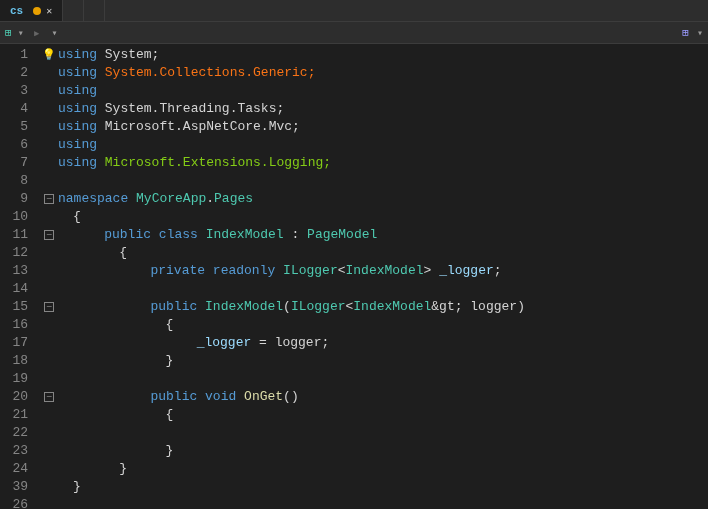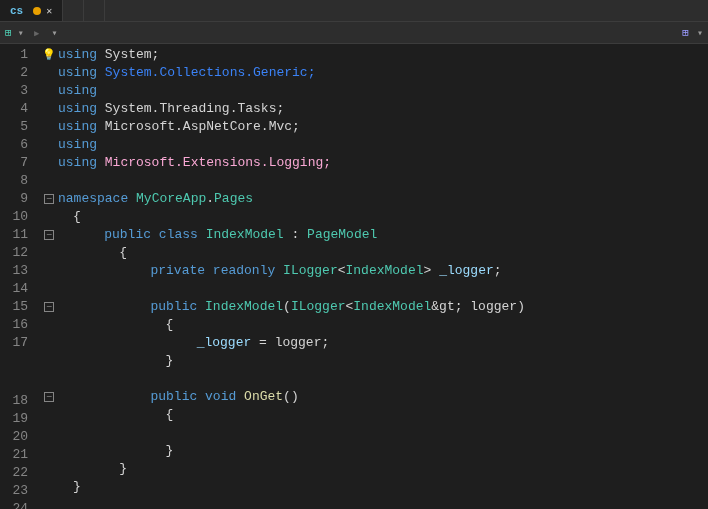--- a/index.html
+++ b/index.html
@@ -181,38 +181,38 @@
       <div style="line-height: 18px; height: 18px;">8</div>
       <div style="line-height: 18px; height: 18px;">9</div>
       <div style="line-height: 18px; height: 18px;">10</div>
       <div style="line-height: 18px; height: 18px;">11</div>
       <div style="line-height: 18px; height: 18px;">12</div>
       <div style="line-height: 18px; height: 18px;">13</div>
       <div style="line-height: 18px; height: 18px;">14</div>
       <div style="line-height: 18px; height: 18px;">15</div>
       <div style="line-height: 18px; height: 18px;">16</div>
       <div style="line-height: 18px; height: 18px;">17</div>
-      <div style="line-height: 18px; height: 18px; margin-top: 40px;">18</div>
+      <div style="line-height: 18px; height: 18px;">18</div>
       <div style="line-height: 18px; height: 18px;">19</div>
       <div style="line-height: 18px; height: 18px;">20</div>
       <div style="line-height: 18px; height: 18px;">21</div>
       <div style="line-height: 18px; height: 18px;">22</div>
       <div style="line-height: 18px; height: 18px;">23</div>
       <div style="line-height: 18px; height: 18px;">24</div>
       <div style="line-height: 18px; height: 18px;">39</div>
       <div style="line-height: 18px; height: 18px;">26</div>
     </div>
   <div class="code-content" id="code-content">
       <div class="code-line"><span class="gutter"><span style="color:#e8c000;font-size:11px;">💡</span></span><span style="color: rgb(86, 156, 214);">using</span><span style="color: rgb(212, 212, 212);"> System;</span></div>
-      <div class="code-line"><span class="gutter"></span><span style="color: rgb(86, 156, 214);">using</span><span style="color: #3b82f6;"> System.Collections.Generic;</span></div>
+      <div class="code-line"><span class="gutter"></span><span style="color: rgb(86, 156, 214);">using</span><span style="color: #f97316;"> System.Collections.Generic;</span></div>
       <div class="code-line"><span class="gutter"></span><span style="color: rgb(86, 156, 214);">using</span></div>
       <div class="code-line"><span class="gutter"></span><span style="color: rgb(86, 156, 214);">using</span><span style="color: rgb(212, 212, 212);"> System.Threading.Tasks;</span></div>
       <div class="code-line"><span class="gutter"></span><span style="color: rgb(86, 156, 214);">using</span><span style="color: rgb(212, 212, 212);"> Microsoft.AspNetCore.Mvc;</span></div>
       <div class="code-line"><span class="gutter"></span><span style="color: rgb(86, 156, 214);">using</span></div>
-      <div class="code-line"><span class="gutter"></span><span style="color: rgb(86, 156, 214);">using</span><span style="color: #f9a8d4;"> Microsoft.Extensions.Logging;</span></div>
+      <div class="code-line"><span class="gutter"></span><span style="color: rgb(86, 156, 214);">using</span><span style="color: #84cc16;"> Microsoft.Extensions.Logging;</span></div>
       <div class="code-line"><span class="gutter"></span></div>
       <div class="code-line"><span class="gutter"><span style="display:inline-block;width:10px;height:10px;border:1px solid #858585;text-align:center;line-height:9px;font-size:10px;color:#858585;cursor:pointer;">−</span></span><span style="color: rgb(86, 156, 214);">namespace</span><span style="color: rgb(212, 212, 212);"> </span><span style="color: rgb(78, 201, 176);">MyCoreApp</span><span style="color: rgb(212, 212, 212);">.</span><span style="color: rgb(78, 201, 176);">Pages</span></div>
       <div class="code-line"><span class="gutter"></span><span style="border-left: 1px solid rgb(60, 60, 60); display: inline-block; width: 0px; margin-left: 14px;"></span><span style="color: rgb(212, 212, 212);">{</span></div>
       <div class="code-line"><span class="gutter"><span style="display:inline-block;width:10px;height:10px;border:1px solid #858585;text-align:center;line-height:9px;font-size:10px;color:#858585;cursor:pointer;">−</span></span><span style="border-left: 1px solid rgb(60, 60, 60); display: inline-block; width: 0px; margin-left: 14px;"></span><span style="color: rgb(86, 156, 214);">    public</span><span style="color: rgb(212, 212, 212);"> </span><span style="color: rgb(86, 156, 214);">class</span><span style="color: rgb(212, 212, 212);"> </span><span style="color: rgb(78, 201, 176);">IndexModel</span><span style="color: rgb(212, 212, 212);"> : </span><span style="color: rgb(78, 201, 176);">PageModel</span></div>
       <div class="code-line"><span class="gutter"></span><span style="border-left: 1px solid rgb(60, 60, 60); display: inline-block; width: 0px; margin-left: 14px;"></span><span style="border-left: 1px solid rgb(60, 60, 60); display: inline-block; width: 0px; margin-left: 14px;"></span><span style="color: rgb(212, 212, 212);">    {</span></div>
       <div class="code-line"><span class="gutter"></span><span style="border-left: 1px solid rgb(60, 60, 60); display: inline-block; width: 0px; margin-left: 14px;"></span><span style="border-left: 1px solid rgb(60, 60, 60); display: inline-block; width: 0px; margin-left: 14px;"></span><span style="color: rgb(212, 212, 212);">        </span><span style="color: rgb(86, 156, 214);">private</span><span style="color: rgb(212, 212, 212);"> </span><span style="color: rgb(86, 156, 214);">readonly</span><span style="color: rgb(212, 212, 212);"> </span><span style="color: rgb(78, 201, 176);">ILogger</span><span style="color: rgb(212, 212, 212);">&lt;</span><span style="color: rgb(78, 201, 176);">IndexModel</span><span style="color: rgb(212, 212, 212);">&gt; </span><span style="color: rgb(156, 220, 254);">_logger</span><span style="color: rgb(212, 212, 212);">;</span></div>
       <div class="code-line"><span class="gutter"></span><span style="border-left: 1px solid rgb(60, 60, 60); display: inline-block; width: 0px; margin-left: 14px;"></span><span style="border-left: 1px solid rgb(60, 60, 60); display: inline-block; width: 0px; margin-left: 14px;"></span></div>
       <div class="code-line"><span class="gutter"><span style="display:inline-block;width:10px;height:10px;border:1px solid #858585;text-align:center;line-height:9px;font-size:10px;color:#858585;cursor:pointer;">−</span></span><span style="border-left: 1px solid rgb(60, 60, 60); display: inline-block; width: 0px; margin-left: 14px;"></span><span style="border-left: 1px solid rgb(60, 60, 60); display: inline-block; width: 0px; margin-left: 14px;"></span><span style="color: rgb(212, 212, 212);">        </span><span style="color: rgb(86, 156, 214);">public</span><span style="color: rgb(212, 212, 212);"> </span><span style="color: rgb(78, 201, 176);">IndexModel</span><span style="color: rgb(212, 212, 212);">(</span><span style="color: rgb(78, 201, 176);">ILogger</span><span style="color: rgb(212, 212, 212);">&lt;</span><span style="color: rgb(78, 201, 176);">IndexModel</span><span style="color: rgb(212, 212, 212);">&amp;gt; logger)</span></div>
       <div class="code-line"><span class="gutter"></span><span style="border-left: 1px solid rgb(60, 60, 60); display: inline-block; width: 0px; margin-left: 14px;"></span><span style="border-left: 1px solid rgb(60, 60, 60); display: inline-block; width: 0px; margin-left: 14px;"></span><span style="border-left: 1px solid rgb(60, 60, 60); display: inline-block; width: 0px; margin-left: 14px;"></span><span style="color: rgb(212, 212, 212);">        {</span></div>
       <div class="code-line"><span class="gutter"></span><span style="border-left: 1px solid rgb(60, 60, 60); display: inline-block; width: 0px; margin-left: 14px;"></span><span style="border-left: 1px solid rgb(60, 60, 60); display: inline-block; width: 0px; margin-left: 14px;"></span><span style="border-left: 1px solid rgb(60, 60, 60); display: inline-block; width: 0px; margin-left: 14px;"></span><span style="color: rgb(212, 212, 212);">            </span><span style="color: rgb(156, 220, 254);">_logger</span><span style="color: rgb(212, 212, 212);"> = logger;</span></div>

